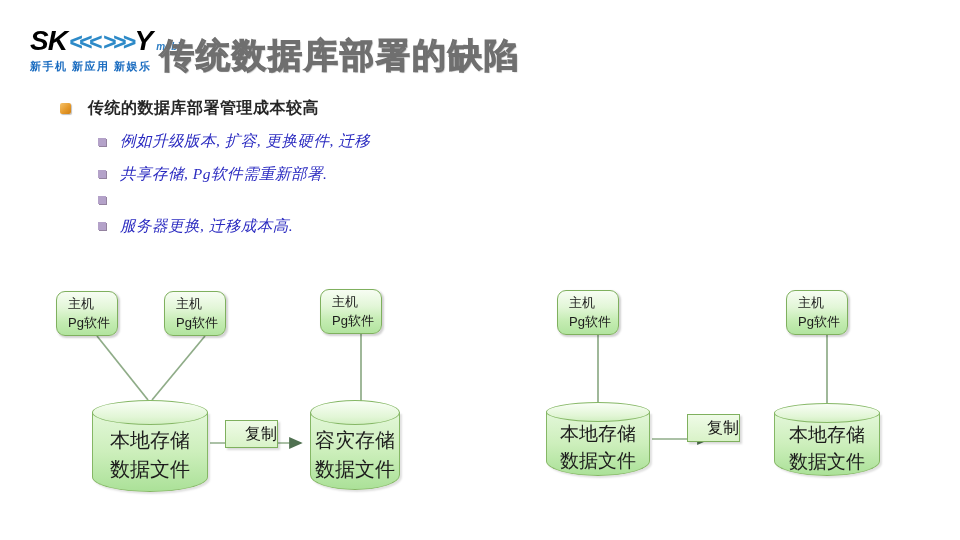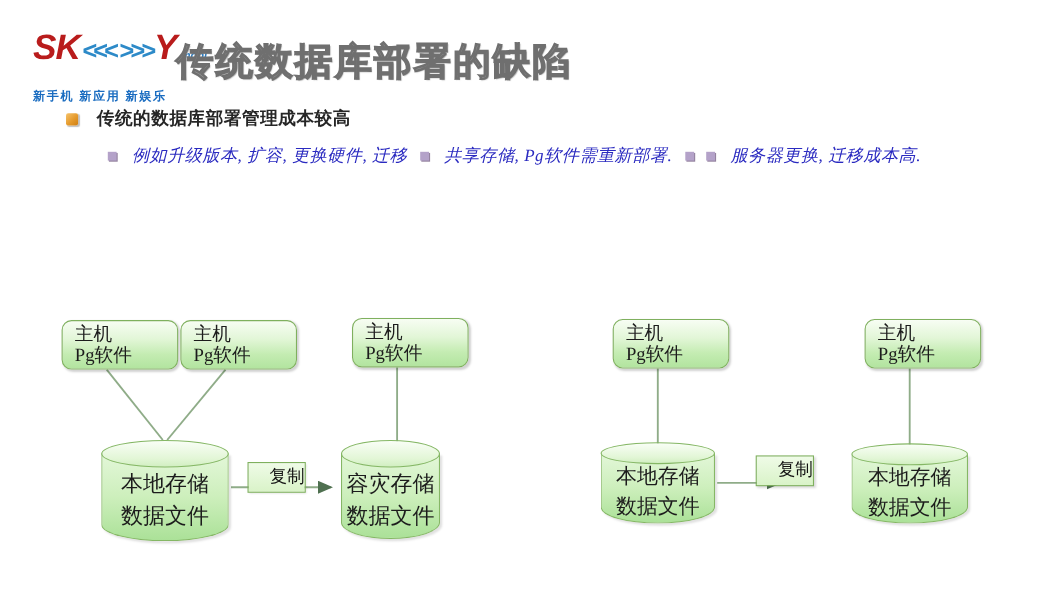--- a/index.html
+++ b/index.html
@@ -3,47 +3,47 @@
 <meta charset="utf-8">
 <style>
   html,body{margin:0;padding:0;}
   body{width:960px;height:540px;background:#ffffff;overflow:hidden;position:relative;
        font-family:"Liberation Sans",sans-serif;}
   .slide{position:absolute;left:0;top:0;width:960px;height:540px;background:#ffffff;}
 
   
   .logo{position:absolute;left:30px;top:27px;}
   .logo-row{display:flex;align-items:baseline;font-style:italic;font-weight:bold;line-height:1;}
-  .logo-sk,.logo-y{font-size:32px;color:#b91c1c;letter-spacing:-1px;}
+  .logo-sk,.logo-y{font-size:28px;color:#000000;letter-spacing:-1px;}
   .logo-chev{font-size:23px;color:#2d8ac8;letter-spacing:-3.5px;font-weight:900;padding:0 2px;}
   .logo-mobi{font-size:10px;color:#2d7ec4;margin-left:4px;font-weight:bold;}
-  .logo-tagline{font-size:11px;font-weight:bold;color:#1a6cc0;margin-top:21px;letter-spacing:1.5px;white-space:nowrap;}
+  .logo-tagline{font-size:11px;font-weight:bold;color:#1a6cc0;margin-top:4px;letter-spacing:1.5px;white-space:nowrap;}
 
   
   .title{position:absolute;left:160px;top:33px;font-size:34px;font-weight:bold;
          color:#9b9b9b;letter-spacing:2px;-webkit-text-stroke:1.2px #6f6f6f;
          text-shadow:1px 1px 1px rgba(110,110,110,0.55);white-space:nowrap;}
 
   
   .bullets{position:absolute;left:60px;top:98px;width:900px;font-family:"Liberation Serif",serif;}
   .b1{display:flex;align-items:center;gap:17px;}
   .b1-sq{width:11px;height:11px;border-radius:2px;flex:0 0 auto;
          background:linear-gradient(135deg,#f6c36c 0%,#e59a2c 55%,#d07f12 100%);
          box-shadow:1px 1px 1px rgba(0,0,0,0.25);}
   .b1-txt{font-size:16px;font-weight:bold;color:#262626;letter-spacing:0.5px;}
-  .b2list{margin:12px 0 0 38px;display:flex;gap:11.5px;}
+  .b2list{margin:12px 0 0 38px;display:flex;flex-direction:column;gap:11.5px;}
   .b2{display:flex;align-items:center;gap:14px;}
   .b2-sq{width:8px;height:8px;flex:0 0 auto;background:#b4a2c9;box-shadow:1px 1px 0 #94829f;}
   .b2-txt{font-size:15.5px;font-style:italic;color:#2a2ac0;letter-spacing:0.5px;}
 
   
-  .hostbox{position:absolute;width:106px;height:45px;box-sizing:border-box;
+  .hostbox{position:absolute;width:62px;height:45px;box-sizing:border-box;
            border:1.5px solid #7fb05e;border-radius:9px;
            background:linear-gradient(180deg,#f7fdf3 0%,#e2f6d7 38%,#c4ecb2 70%,#b2e49f 100%);
-           padding:2px 0 0 11px;font-family:Liberation Serif, serif;font-size:17px;
+           padding:2px 0 0 11px;font-family:Liberation Sans, sans-serif;font-size:13px;
            line-height:19px;color:#1c1c1c;box-shadow:1.5px 1.5px 2px rgba(0,0,0,0.18);}
   .cyl{position:absolute;}
   .cyl-top{position:absolute;left:0;right:0;top:0;height:25px;border-radius:50%;box-sizing:border-box;
            background:linear-gradient(180deg,#f9fef6 0%,#e2f6d6 70%,#d2efc2 100%);
            border:1.5px solid #85b765;z-index:2;}
   .cyl-body{position:absolute;left:0;right:0;top:12px;bottom:0;box-sizing:border-box;
            background:linear-gradient(180deg,#e3f7d9 0%,#cdefbc 50%,#abe198 100%);
            border:1.5px solid #85b765;border-top:none;
            border-radius:0 0 50% 50% / 0 0 15px 15px;z-index:1;
            box-shadow:2px 2px 2px rgba(0,0,0,0.12);}

